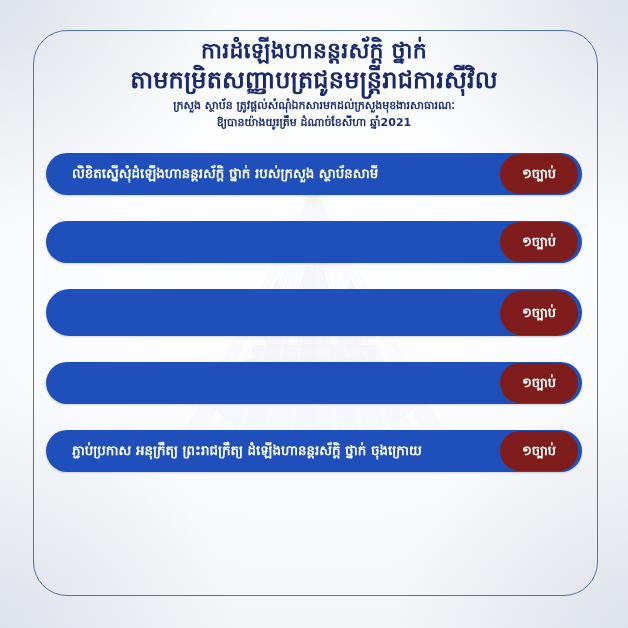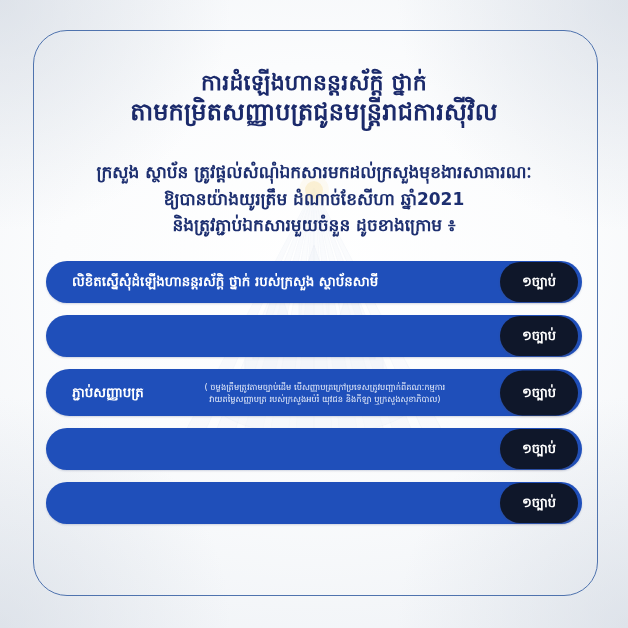--- a/index.html
+++ b/index.html
@@ -65,51 +65,50 @@
   
   #content {
     position: absolute;
     inset: 0;
     padding: 0 46px;
     display: flex;
     flex-direction: column;
   }
 
   #title-block {
-    margin-top: 68px;
+    margin-top: 36px;
     text-align: center;
     color: #1b2a6b;
     font-weight: 700;
     letter-spacing: .2px;
     line-height: 1.32;
   }
   #title-block .title-line {
     display: block;
     font-size: 21.5px;
     text-shadow: 0 1px 0 rgba(255,255,255,.6);
   }
   #title-block .title-line-1 { font-size: 22px; }
   #title-block .title-line-2 { font-size: 24px; }
 
   #intro-block {
-    margin-top: 30px;
     text-align: center;
     color: #1d2f70;
-    font-size: 17px;
+    font-size: 11px;
     font-weight: 600;
     line-height: 1.58;
   }
   #intro-block .intro-line { display: block; }
 
   
   #bars {
     margin-top: 22px;
     display: flex;
     flex-direction: column;
-    gap: 12px;
+    gap: 26px;
   }
 
   .bar-row {
     position: relative;
     background: #1f4fba;
     border-radius: 28px;
     min-height: 42px;
     display: flex;
     align-items: center;
     padding: 6px 86px 6px 26px;
@@ -146,21 +145,21 @@
   .bar-note span { display: block; white-space: nowrap; }
 
   .bar-badge {
     position: absolute;
     right: 4px;
     top: 50%;
     transform: translateY(-50%);
     width: 78px;
     height: 40px;
     border-radius: 24px;
-    background: #0f172a;
+    background: #7f1d1d;
     color: #ffffff;
     font-size: 13px;
     font-weight: 600;
     display: flex;
     align-items: center;
     justify-content: center;
     box-shadow: 0 1px 2px rgba(120,80,10,.18);
   }
   .bar-row.tall .bar-badge { height: 45px; }
 </style>
@@ -217,50 +216,45 @@
   <div id="content">
 
     <div id="title-block">
       <span class="title-line title-line-1">ការដំឡើងហានន្តរស័ក្តិ ថ្នាក់</span>
       <span class="title-line title-line-2">តាមកម្រិតសញ្ញាបត្រជូនមន្ត្រីរាជការស៊ីវិល</span>
     </div>
 
     <div id="intro-block">
       <span class="intro-line">ក្រសួង ស្ថាប័ន ត្រូវផ្ដល់សំណុំឯកសារមកដល់ក្រសួងមុខងារសាធារណៈ</span>
       <span class="intro-line">ឱ្យបានយ៉ាងយូរត្រឹម ដំណាច់ខែសីហា ឆ្នាំ2021</span>
-      <span class="intro-line">និងត្រូវភ្ជាប់ឯកសារមួយចំនួន ដូចខាងក្រោម ៖</span>
     </div>
 
     <div id="bars">
 
       <div class="bar-row">
         <div class="bar-text-wrap">
           <span class="bar-label">លិខិតស្នើសុំដំឡើងហានន្តរស័ក្តិ ថ្នាក់ របស់ក្រសួង ស្ថាប័នសាមី</span>
         </div>
         <span class="bar-badge">១ច្បាប់</span>
       </div>
 
       <div class="bar-row">
         <span class="bar-badge">១ច្បាប់</span>
       </div>
 
       <div class="bar-row tall">
+        <span class="bar-badge">១ច្បាប់</span>
+      </div>
+
+      <div class="bar-row">
+        <span class="bar-badge">១ច្បាប់</span>
+      </div>
+
+      <div class="bar-row">
         <div class="bar-text-wrap">
-          <span class="bar-label">ភ្ជាប់សញ្ញាបត្រ</span>
-          <span class="bar-note">
-            <span>( ចម្លងត្រឹមត្រូវតាមច្បាប់ដើម បើសញ្ញាបត្រក្រៅប្រទេសត្រូវបញ្ជាក់ពីគណៈកម្មការ</span>
-            <span>វាយតម្លៃសញ្ញាបត្រ របស់ក្រសួងអប់រំ យុវជន និងកីឡា ឬក្រសួងសុខាភិបាល)</span>
-          </span>
+          <span class="bar-label">ភ្ជាប់ប្រកាស អនុក្រឹត្យ ព្រះរាជក្រឹត្យ ដំឡើងហានន្តរស័ក្តិ ថ្នាក់ ចុងក្រោយ</span>
         </div>
-        <span class="bar-badge">១ច្បាប់</span>
-      </div>
-
-      <div class="bar-row">
-        <span class="bar-badge">១ច្បាប់</span>
-      </div>
-
-      <div class="bar-row">
         <span class="bar-badge">១ច្បាប់</span>
       </div>
 
     </div>
   </div>
 </div>
 
 </body></html>

